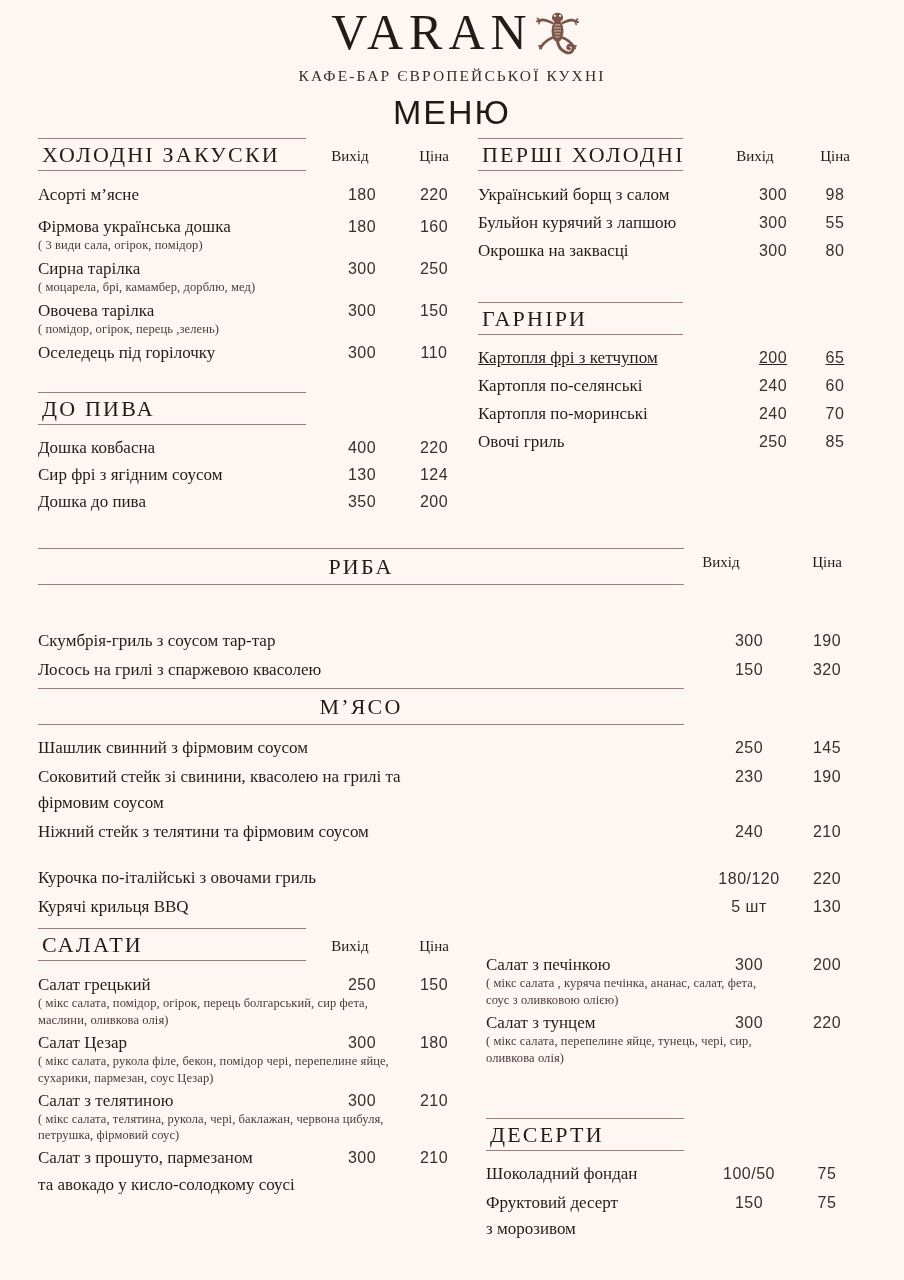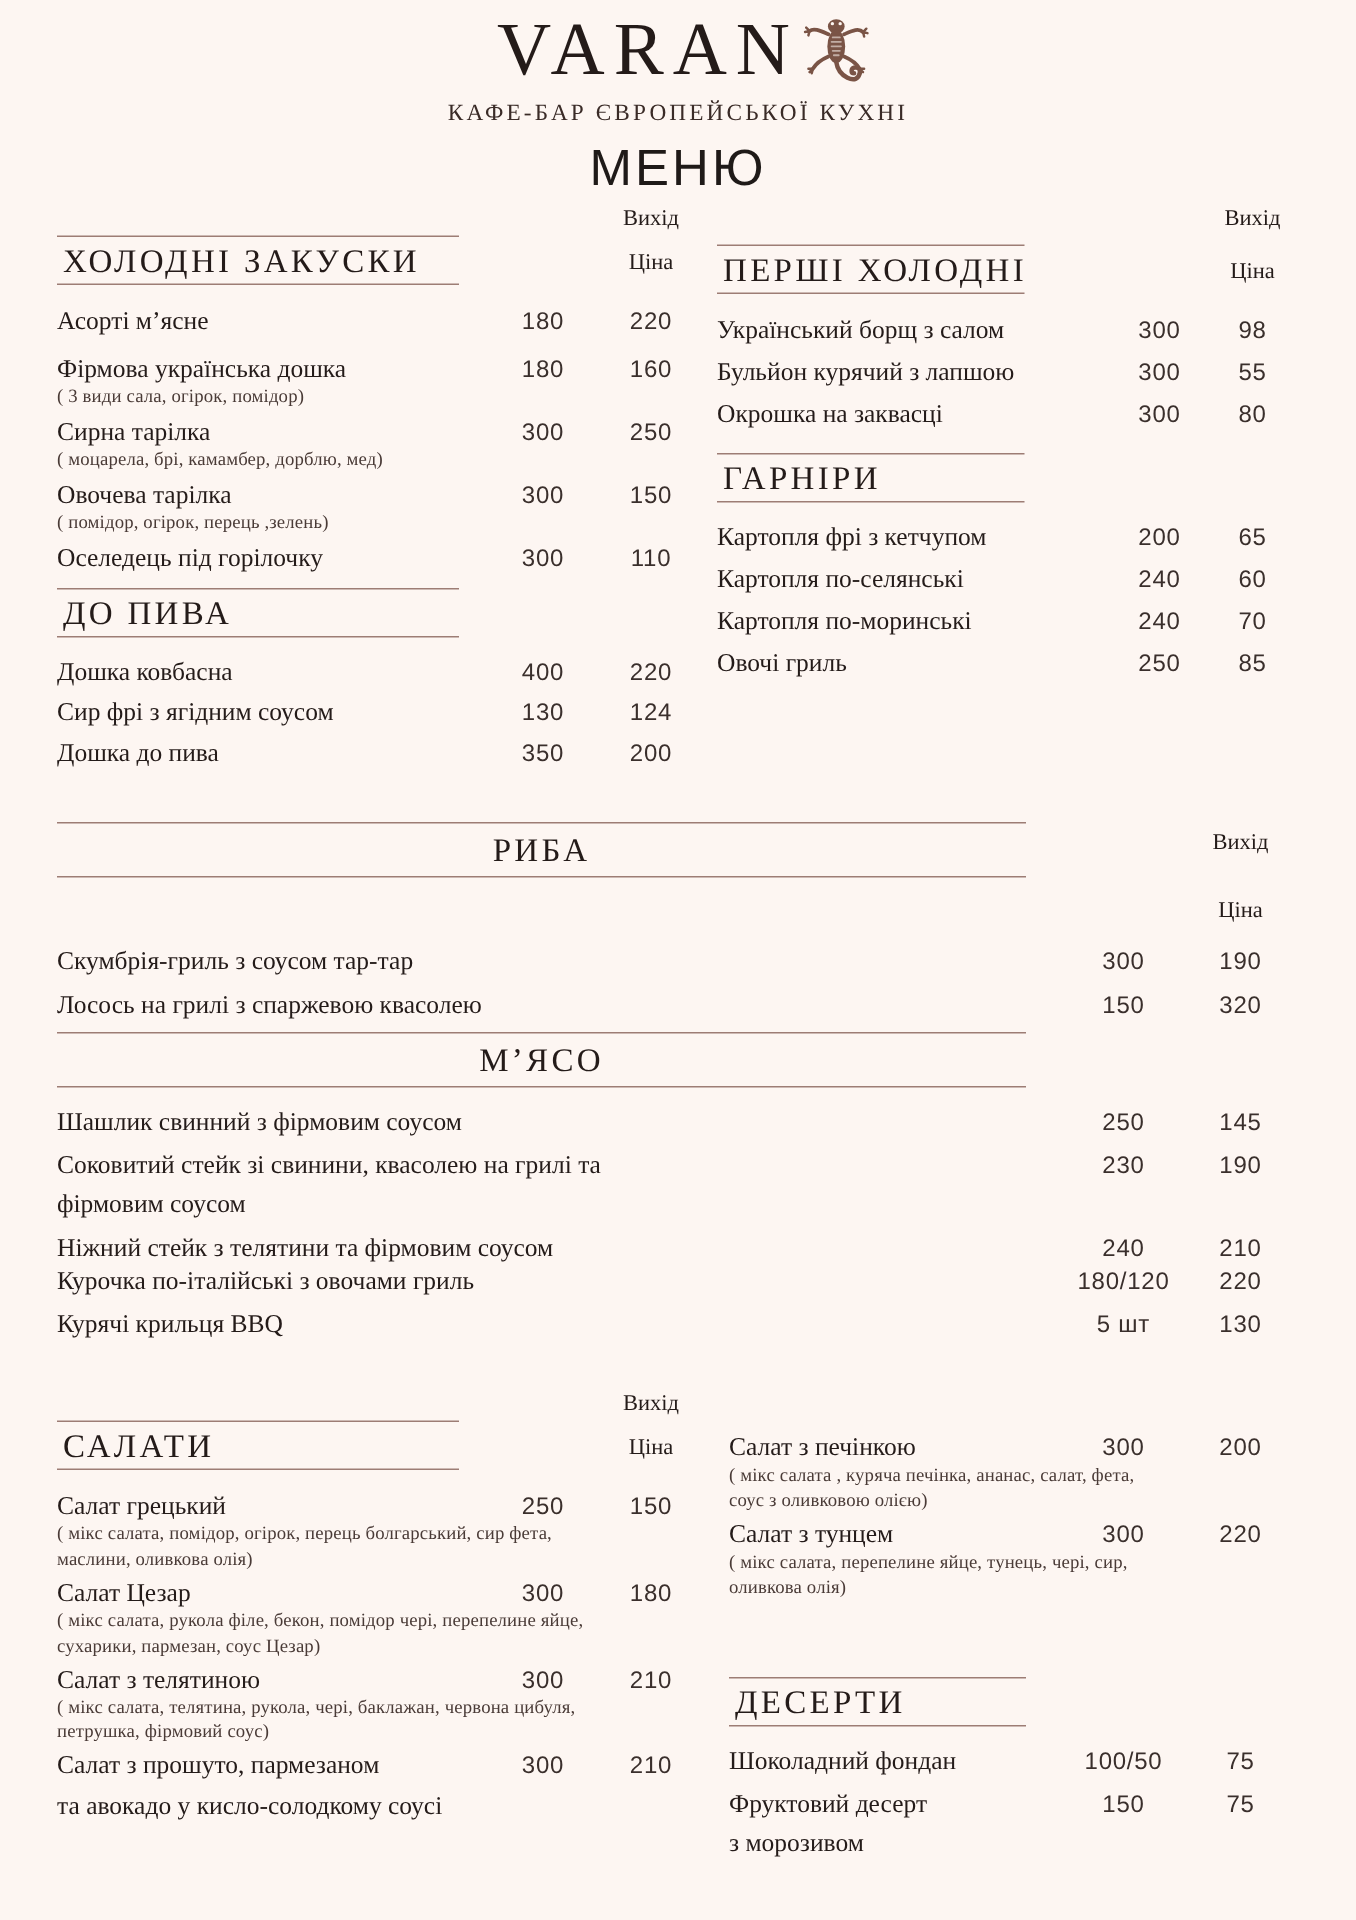--- a/index.html
+++ b/index.html
@@ -85,21 +85,20 @@
     font-size: 22px;
     letter-spacing: 2.2px;
     color: #241b19;
     padding: 3px 0 2px 4px;
     white-space: nowrap;
   }
   .colheads {
     display: flex;
     margin-left: auto;
     padding-bottom: 6px;
-    flex-direction: column;
   }
   .colheads .ch {
     font-size: 15px;
     text-align: center;
     color: #241b19;
   }
 
   .row {
     display: flex;
     align-items: baseline;
@@ -295,21 +294,21 @@
     </div>
   </div>
 
   <div class="blk" id="sides">
     <div style="width:205px;">
       <hr class="rule">
       <div class="sec-title">ГАРНІРИ</div>
       <hr class="rule">
     </div>
 
-    <div class="row" style="margin-top:13px;">
+    <div class="row" style="margin-top:13px;text-decoration:underline;">
       <div class="nm">Картопля фрі з кетчупом</div>
       <div class="v">200</div>
       <div class="v">65</div>
     </div>
     <div class="row" style="margin-top:8px;">
       <div class="nm">Картопля по-селянські</div>
       <div class="v">240</div>
       <div class="v">60</div>
     </div>
     <div class="row" style="margin-top:8px;">
@@ -369,21 +368,21 @@
     </div>
     <div class="row" style="margin-top:6px;">
       <div class="nm">фірмовим соусом</div>
     </div>
 
     <div class="row" style="margin-top:9px;">
       <div class="nm">Ніжний стейк з телятини та фірмовим соусом</div>
       <div class="v">240</div>
       <div class="v">210</div>
     </div>
-    <div class="row" style="margin-top:2px;align-items:flex-end;">
+    <div class="row" style="margin-top:26px;align-items:flex-end;">
       <div class="nm">Курочка по-італійські з овочами гриль</div>
       <div class="v">180/120</div>
       <div class="v">220</div>
     </div>
     <div class="row" style="margin-top:9px;">
       <div class="nm">Курячі крильця BBQ</div>
       <div class="v">5  шт</div>
       <div class="v">130</div>
     </div>
   </div>

